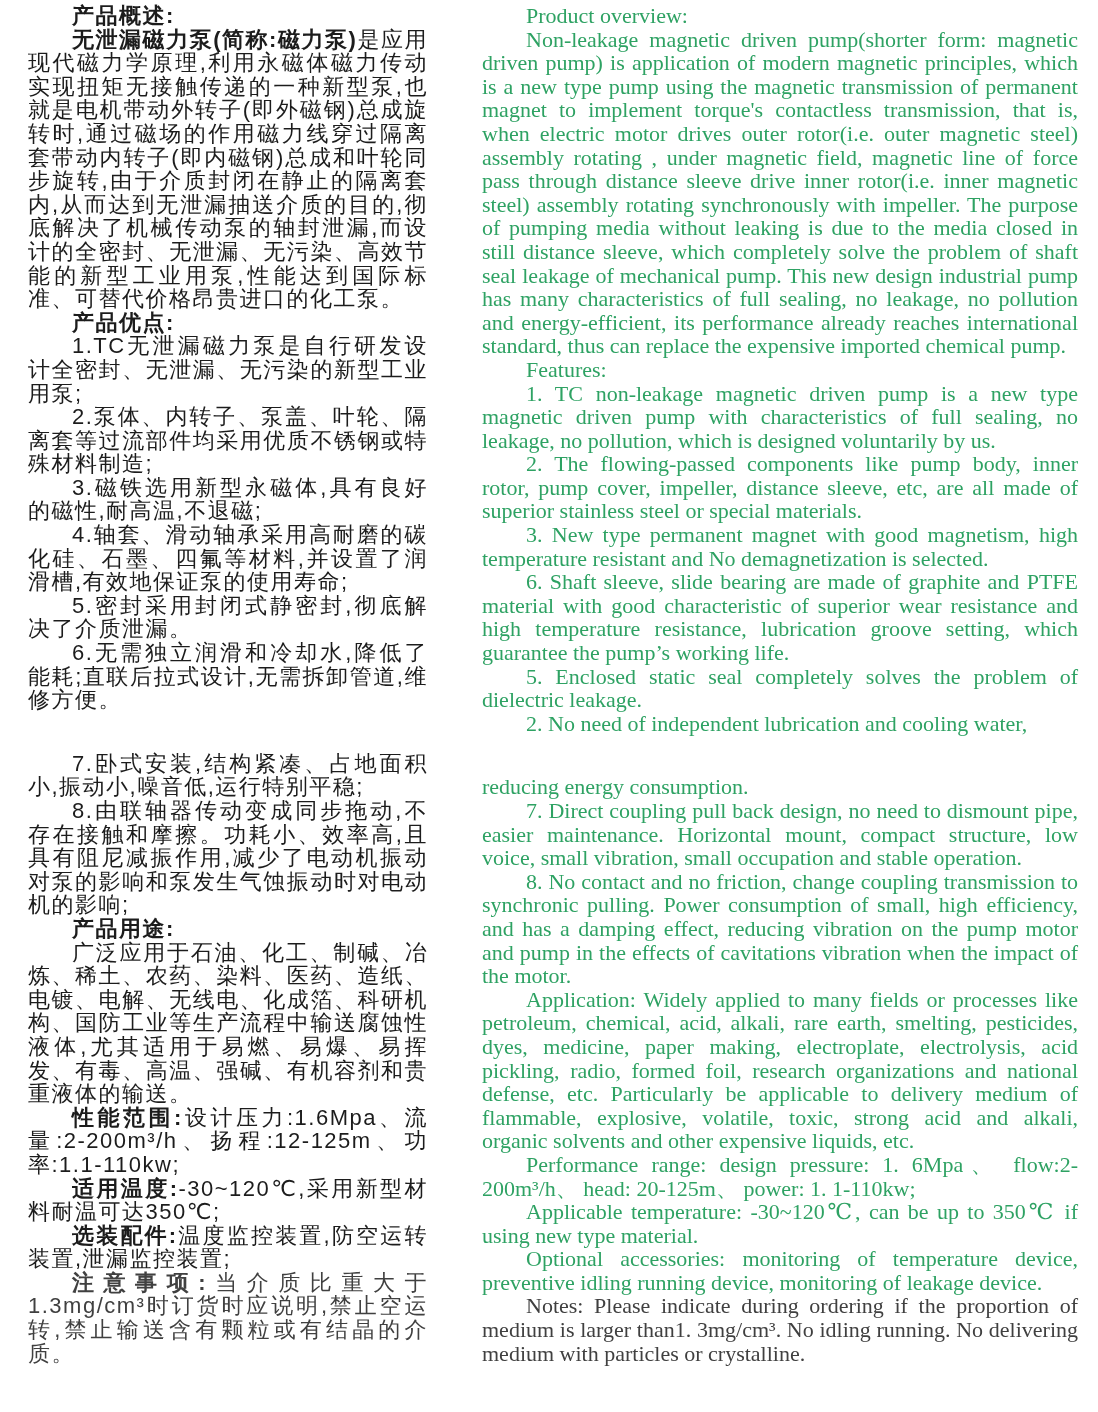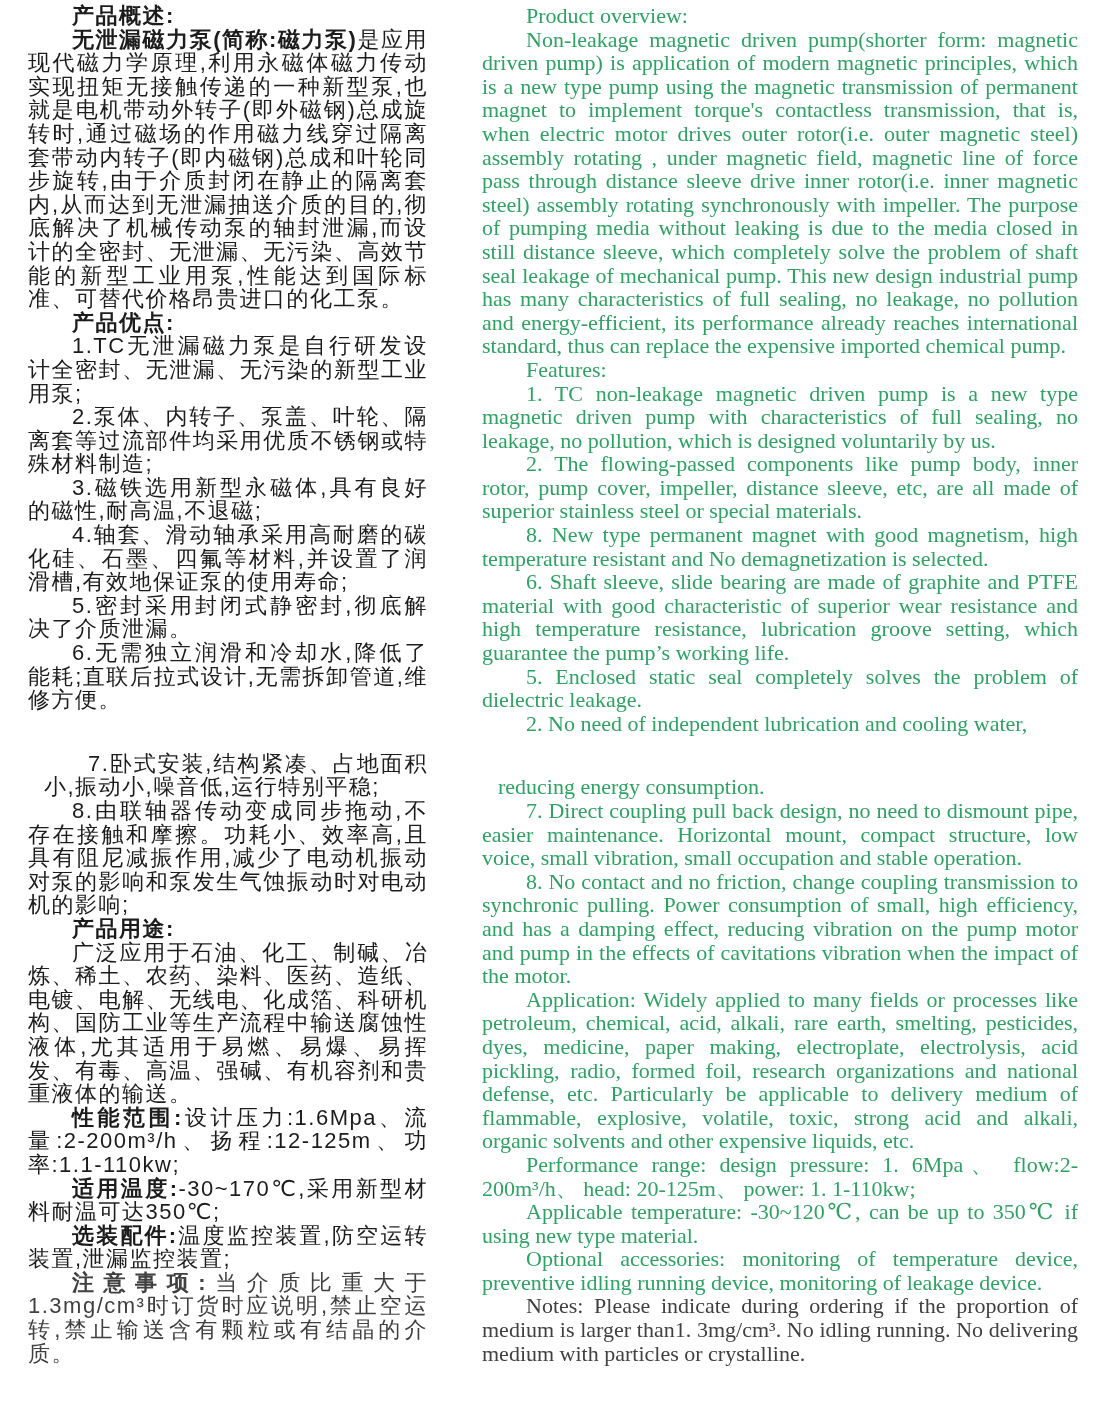--- a/index.html
+++ b/index.html
@@ -36,21 +36,21 @@
     line-height: 23.6px;
     color: #2ea263;
   }
   .para {
     margin: 0;
     text-indent: 2em;
   }
   .col-right .para {
     text-indent: 44px;
   }
-  .para.gap   { margin-top: 40px; margin-left: 16px; }
+  .para.gap   { margin-top: 40px; }
   .para.noindent { text-indent: 0; }
   .bold { font-weight: bold; }
   .red  { color: #404040; }
 </style>
 </head>
 <body>
 
 <div class="page">
   <div class="col col-left">
       <p class="para"><span class="bold">产品概述:</span></p>
@@ -60,31 +60,31 @@
       <p class="para"><span>2.泵体、内转子、泵盖、叶轮、隔离套等过流部件均采用优质不锈钢或特殊材料制造;</span></p>
       <p class="para"><span>3.磁铁选用新型永磁体,具有良好的磁性,耐高温,不退磁;</span></p>
       <p class="para"><span>4.轴套、滑动轴承采用高耐磨的碳化硅、石墨、四氟等材料,并设置了润滑槽,有效地保证泵的使用寿命;</span></p>
       <p class="para"><span>5.密封采用封闭式静密封,彻底解决了介质泄漏。</span></p>
       <p class="para"><span>6.无需独立润滑和冷却水,降低了能耗;直联后拉式设计,无需拆卸管道,维修方便。</span></p>
       <p class="para gap"><span>7.卧式安装,结构紧凑、占地面积小,振动小,噪音低,运行特别平稳;</span></p>
       <p class="para"><span>8.由联轴器传动变成同步拖动,不存在接触和摩擦。功耗小、效率高,且具有阻尼减振作用,减少了电动机振动对泵的影响和泵发生气蚀振动时对电动机的影响;</span></p>
       <p class="para"><span class="bold">产品用途:</span></p>
       <p class="para"><span>广泛应用于石油、化工、制碱、冶炼、稀土、农药、染料、医药、造纸、电镀、电解、无线电、化成箔、科研机构、国防工业等生产流程中输送腐蚀性液体,尤其适用于易燃、易爆、易挥发、有毒、高温、强碱、有机容剂和贵重液体的输送。</span></p>
       <p class="para"><span class="bold">性能范围:</span><span>设计压力:1.6Mpa、流量:2-200m³/h、扬程:12-125m、功率:1.1-110kw;</span></p>
-      <p class="para"><span class="bold">适用温度:</span><span>-30~170℃,采用新型材料耐温可达350℃;</span></p>
+      <p class="para"><span class="bold">适用温度:</span><span>-30~120℃,采用新型材料耐温可达350℃;</span></p>
       <p class="para"><span class="bold">选装配件:</span><span>温度监控装置,防空运转装置,泄漏监控装置;</span></p>
       <p class="para"><span class="bold red">注意事项:</span><span class="red">当介质比重大于1.3mg/cm³时订货时应说明,禁止空运转,禁止输送含有颗粒或有结晶的介质。</span></p>
     </div>
   <div class="col col-right">
       <p class="para"><span>Product overview:</span></p>
       <p class="para"><span>Non-leakage magnetic driven pump(shorter form: magnetic driven pump) is application of modern magnetic principles, which is a new type pump using the magnetic transmission of permanent magnet to implement torque's contactless transmission, that is, when electric motor drives outer rotor(i.e. outer magnetic steel) assembly rotating , under magnetic field, magnetic line of force pass through distance sleeve drive inner rotor(i.e. inner magnetic steel) assembly rotating synchronously with impeller. The purpose of pumping media without leaking is due to the media closed in still distance sleeve, which completely solve the problem of shaft seal leakage of mechanical pump. This new design industrial pump has many characteristics of full sealing, no leakage, no pollution and energy-efficient, its performance already reaches international standard, thus can replace the expensive imported chemical pump.</span></p>
       <p class="para"><span>Features:</span></p>
       <p class="para"><span>1. TC non-leakage magnetic driven pump is a new type magnetic driven pump with characteristics of full sealing, no leakage, no pollution, which is designed voluntarily by us.</span></p>
       <p class="para"><span>2. The flowing-passed components like pump body, inner rotor, pump cover, impeller, distance sleeve, etc, are all made of superior stainless steel or special materials.</span></p>
-      <p class="para"><span>8. New type permanent magnet with good magnetism, high temperature resistant and No demagnetization is selected.</span></p>
+      <p class="para"><span>3. New type permanent magnet with good magnetism, high temperature resistant and No demagnetization is selected.</span></p>
       <p class="para"><span>6. Shaft sleeve, slide bearing are made of graphite and PTFE material with good characteristic of superior wear resistance and high temperature resistance, lubrication groove setting, which guarantee the pump’s working life.</span></p>
       <p class="para"><span>5. Enclosed static seal completely solves the problem of dielectric leakage.</span></p>
       <p class="para"><span>2. No need of independent lubrication and cooling water,</span></p>
       <p class="para gap noindent"><span>reducing energy consumption.</span></p>
       <p class="para"><span>7. Direct coupling pull back design, no need to dismount pipe, easier maintenance. Horizontal mount, compact structure, low voice, small vibration, small occupation and stable operation.</span></p>
       <p class="para"><span>8. No contact and no friction, change coupling transmission to synchronic pulling. Power consumption of small, high efficiency, and has a damping effect, reducing vibration on the pump motor and pump in the effects of cavitations vibration when the impact of the motor.</span></p>
       <p class="para"><span>Application: Widely applied to many fields or processes like petroleum, chemical, acid, alkali, rare earth, smelting, pesticides, dyes, medicine, paper making, electroplate, electrolysis, acid pickling, radio, formed foil, research organizations and national defense, etc. Particularly be applicable to delivery medium of flammable, explosive, volatile, toxic, strong acid and alkali, organic solvents and other expensive liquids, etc.</span></p>
       <p class="para"><span>Performance range: design pressure: 1. 6Mpa、 flow:2-200m³/h、 head: 20-125m、 power: 1. 1-110kw;</span></p>
       <p class="para"><span>Applicable temperature: -30~120℃, can be up to 350℃ if using new type material.</span></p>
       <p class="para"><span>Optional accessories: monitoring of temperature device, preventive idling running device, monitoring of leakage device.</span></p>

